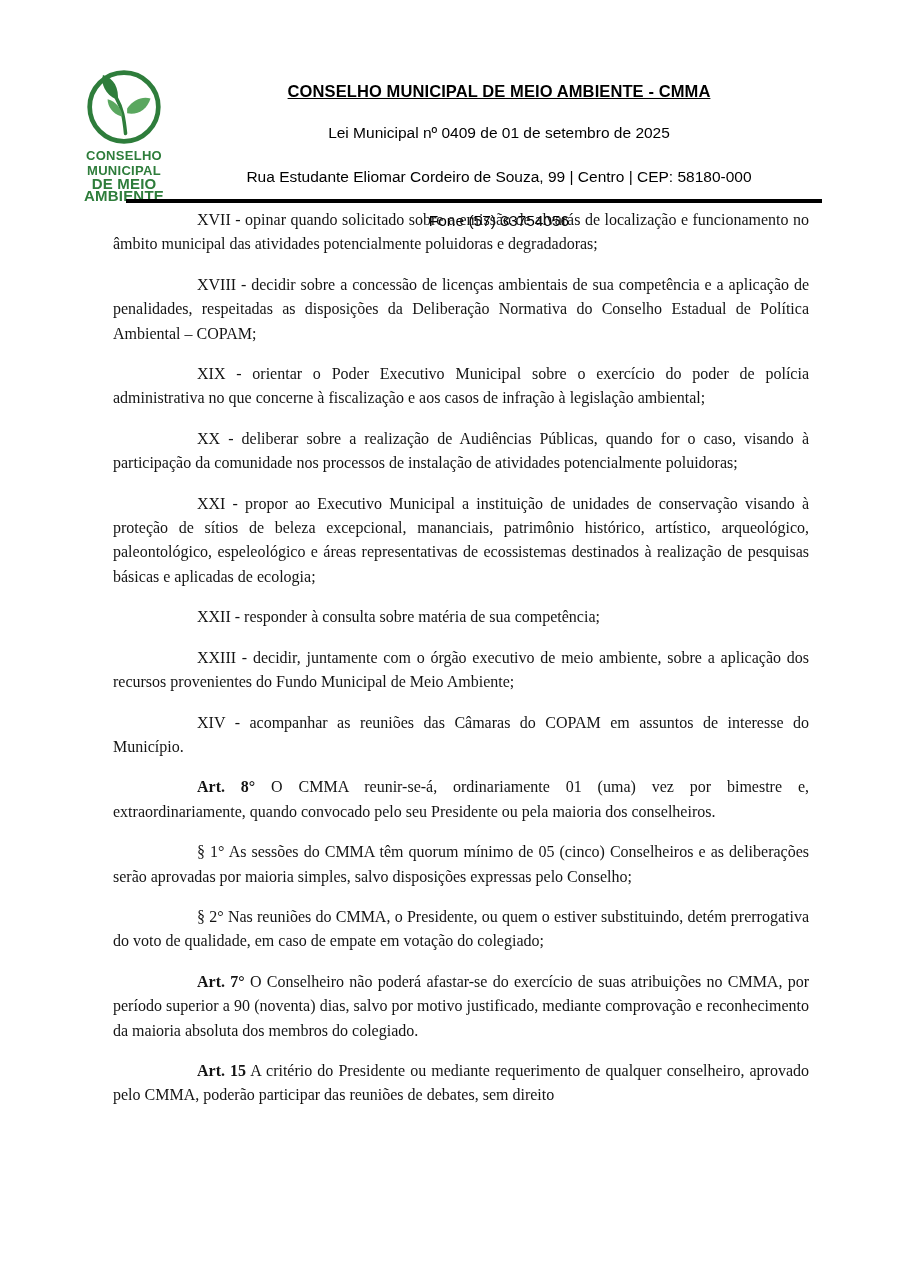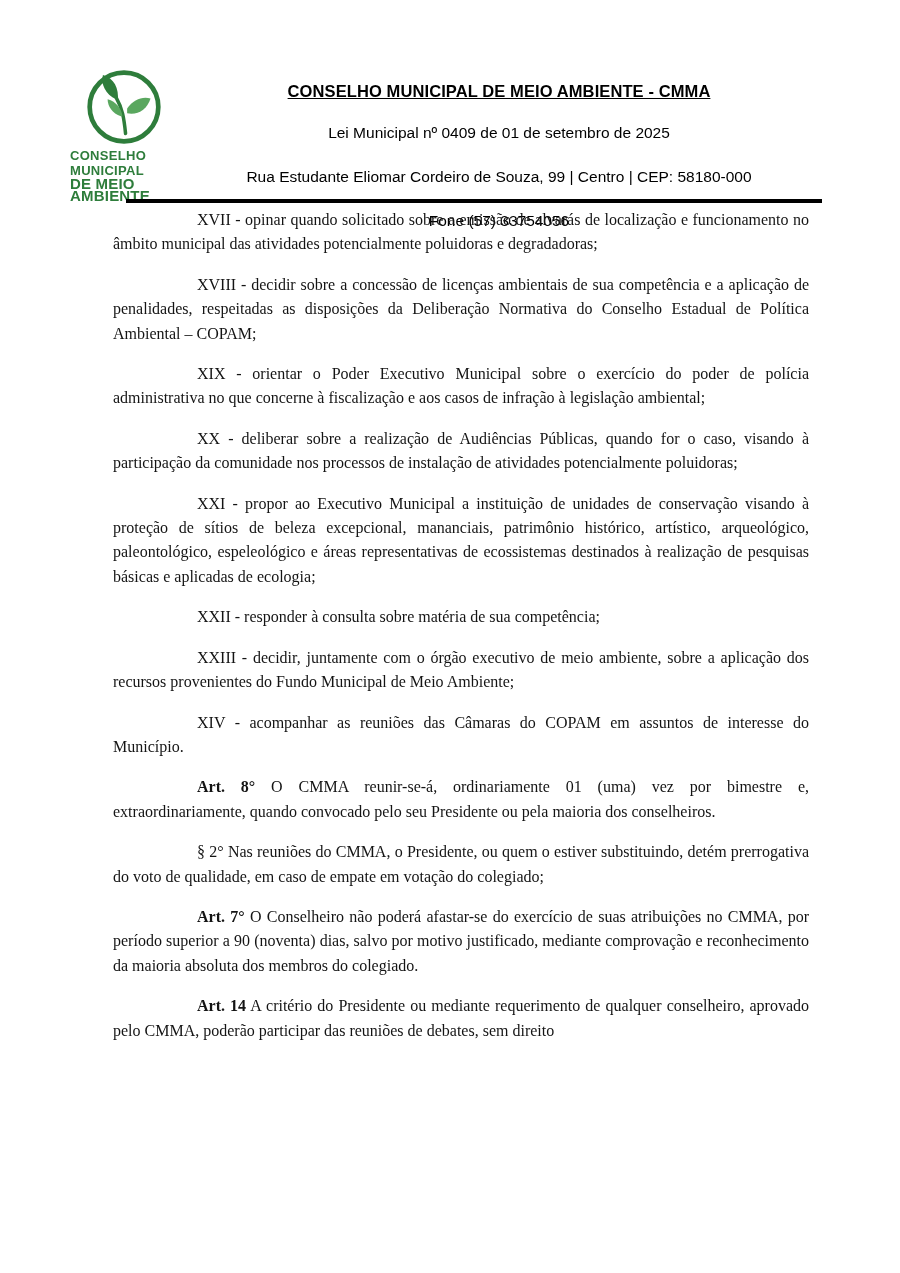--- a/index.html
+++ b/index.html
@@ -4,21 +4,21 @@
 <style>
   html, body { margin:0; padding:0; background:#ffffff; }
   .page {
     position:relative; width:900px; height:1273px; overflow:hidden;
     background:#ffffff; color:#151515;
     font-family:"Liberation Serif", serif;
   }
 
   
   .logo {
-    position:absolute; left:70px; top:68px; width:108px; 
+    position:absolute; left:70px; top:68px; width:108px; text-align:center;
   }
   .logo svg { display:block; margin:0 auto; }
   .logo-text { margin-top:2px; font-family:"Liberation Sans", sans-serif; font-weight:bold; color:#2e7d3b; }
   .logo-line-a { font-size:13px; line-height:15px; letter-spacing:.3px; }
   .logo-line-b { font-size:15px; line-height:12px; letter-spacing:.2px; }
 
   .header-text {
     position:absolute; left:172px; top:82px; width:654px; text-align:center;
     font-family:"Liberation Sans", sans-serif; color:#000;
   }
@@ -73,18 +73,19 @@
   <main class="doc-body">
     <p><b class="lead"></b><span>XVII - opinar quando solicitado sobre a emissão de alvarás de localização e funcionamento no âmbito municipal das atividades potencialmente poluidoras e degradadoras;</span></p>
     <p><b class="lead"></b><span>XVIII - decidir sobre a concessão de licenças ambientais de sua competência e a aplicação de penalidades, respeitadas as disposições da Deliberação Normativa do Conselho Estadual de Política Ambiental – COPAM;</span></p>
     <p><b class="lead"></b><span>XIX - orientar o Poder Executivo Municipal sobre o exercício do poder de polícia administrativa no que concerne à fiscalização e aos casos de infração à legislação ambiental;</span></p>
     <p><b class="lead"></b><span>XX - deliberar sobre a realização de Audiências Públicas, quando for o caso, visando à participação da comunidade nos processos de instalação de atividades potencialmente poluidoras;</span></p>
     <p><b class="lead"></b><span>XXI - propor ao Executivo Municipal a instituição de unidades de conservação visando à proteção de sítios de beleza excepcional, mananciais, patrimônio histórico, artístico, arqueológico, paleontológico, espeleológico e áreas representativas de ecossistemas destinados à realização de pesquisas básicas e aplicadas de ecologia;</span></p>
     <p><b class="lead"></b><span>XXII - responder à consulta sobre matéria de sua competência;</span></p>
     <p><b class="lead"></b><span>XXIII - decidir, juntamente com o órgão executivo de meio ambiente, sobre a aplicação dos recursos provenientes do Fundo Municipal de Meio Ambiente;</span></p>
     <p><b class="lead"></b><span>XIV - acompanhar as reuniões das Câmaras do COPAM em assuntos de interesse do Município.</span></p>
     <p><b class="lead">Art. 8°</b><span> O CMMA reunir-se-á, ordinariamente 01 (uma) vez por bimestre e, extraordinariamente, quando convocado pelo seu Presidente ou pela maioria dos conselheiros.</span></p>
+    <p><b class="lead"></b><span>§ 1° As sessões do CMMA têm quorum mínimo de 05 (cinco) Conselheiros e as deliberações serão aprovadas por maioria simples, salvo disposições expressas pelo Conselho;</span></p>
     <p><b class="lead"></b><span>§ 2° Nas reuniões do CMMA, o Presidente, ou quem o estiver substituindo, detém prerrogativa do voto de qualidade, em caso de empate em votação do colegiado;</span></p>
     <p><b class="lead">Art. 7°</b><span> O Conselheiro não poderá afastar-se do exercício de suas atribuições no CMMA, por período superior a 90 (noventa) dias, salvo por motivo justificado, mediante comprovação e reconhecimento da maioria absoluta dos membros do colegiado.</span></p>
-    <p><b class="lead">Art. 14</b><span> A critério do Presidente ou mediante requerimento de qualquer conselheiro, aprovado pelo CMMA, poderão participar das reuniões de debates, sem direito</span></p>
+    <p><b class="lead">Art. 15</b><span> A critério do Presidente ou mediante requerimento de qualquer conselheiro, aprovado pelo CMMA, poderão participar das reuniões de debates, sem direito</span></p>
   </main>
 
 </div>
 
 </body></html>

